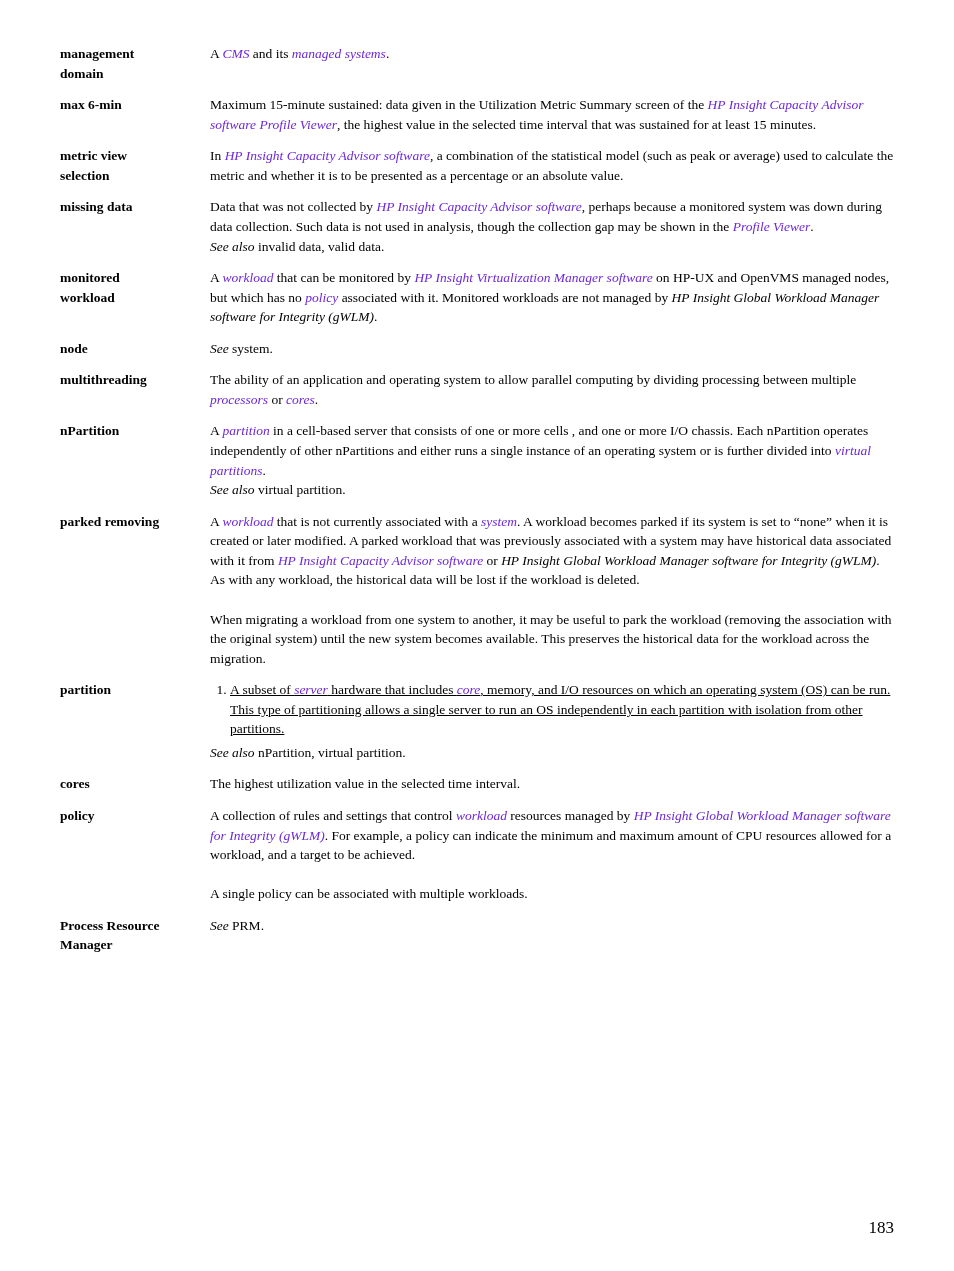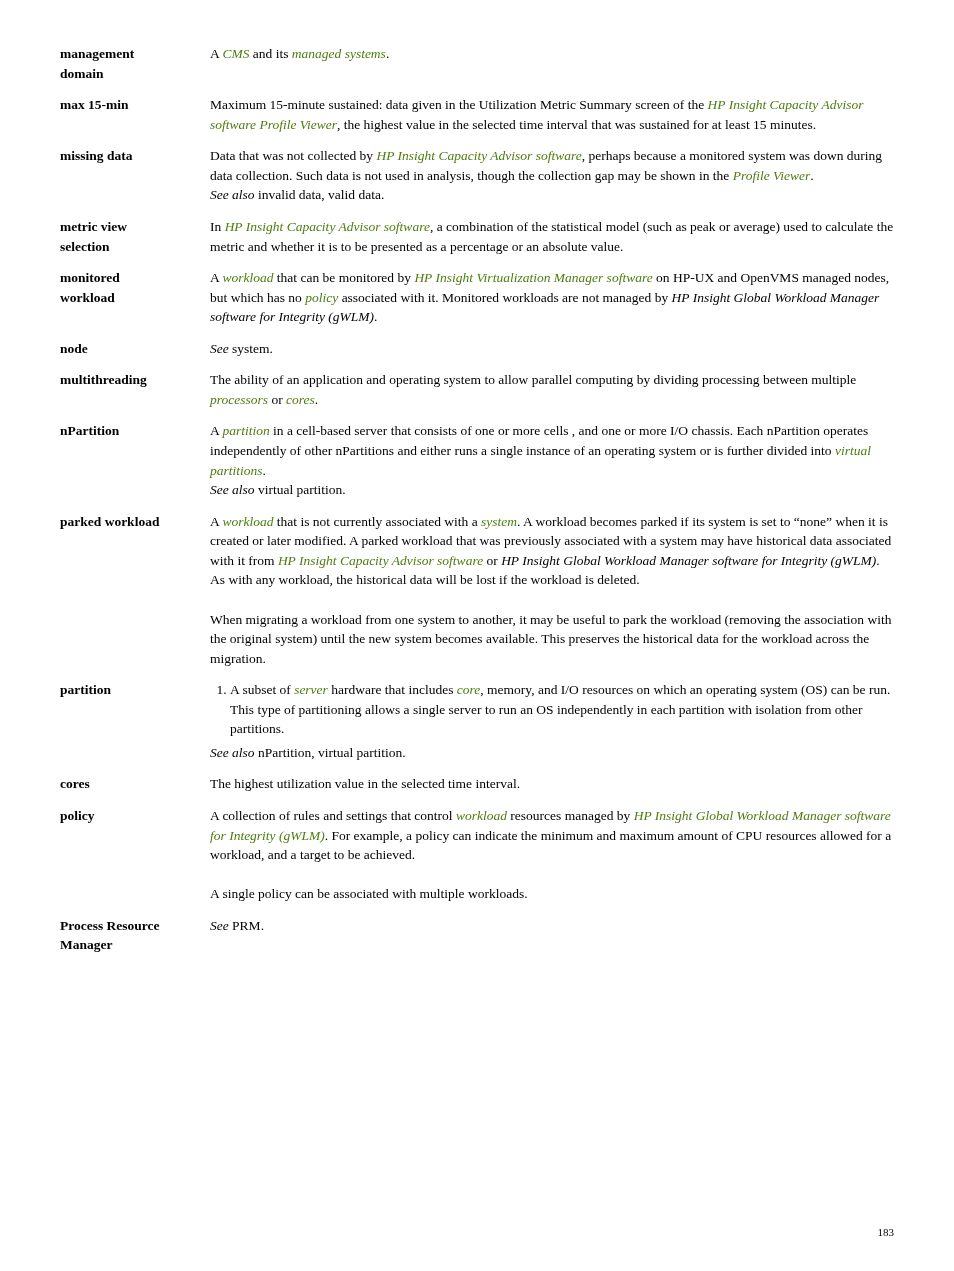--- a/index.html
+++ b/index.html
@@ -25,76 +25,77 @@
     .glossary-table td.term {
       font-weight: bold;
       width: 150px;
       padding-right: 20px;
       white-space: nowrap;
     }
     .glossary-table td.def {
       width: calc(100% - 150px);
     }
     a, .link {
-      color: #4d7c0f;
+      color: #6d28d9;
       text-decoration: none;
     }
     .page-number {
       position: fixed;
       bottom: 30px;
       right: 60px;
-      font-size: 11px;
+      font-size: 17px;
     }
     ol {
       margin-left: 20px;
       padding-left: 0;
     }
     ol li {
       margin-bottom: 4px;
+      text-decoration: underline;
     }
   </style>
 </head>
 <body>
 
 <table class="glossary-table">
   <tbody id="glossary-body">
       <tr>
         <td class="term">management<br>domain</td>
         <td class="def">A <a class="link" href="#"><em>CMS</em></a> and its <a class="link" href="#"><em>managed systems</em></a>.</td>
       </tr>
       <tr>
-        <td class="term">max 15-min</td>
+        <td class="term">max 6-min</td>
         <td class="def">Maximum 15-minute sustained: data given in the Utilization Metric Summary screen of the <a class="link" href="#"><em>HP Insight Capacity Advisor software Profile Viewer</em></a>, the highest value in the selected time interval that was sustained for at least 15 minutes.</td>
+      </tr>
+      <tr>
+        <td class="term">metric view<br>selection</td>
+        <td class="def">In <a class="link" href="#"><em>HP Insight Capacity Advisor software</em></a>, a combination of the statistical model (such as peak or average) used to calculate the metric and whether it is to be presented as a percentage or an absolute value.</td>
       </tr>
       <tr>
         <td class="term">missing data</td>
         <td class="def">Data that was not collected by <a class="link" href="#"><em>HP Insight Capacity Advisor software</em></a>, perhaps because a monitored system was down during data collection. Such data is not used in analysis, though the collection gap may be shown in the <a class="link" href="#"><em>Profile Viewer</em></a>.<br><em>See also</em> invalid data, valid data.</td>
-      </tr>
-      <tr>
-        <td class="term">metric view<br>selection</td>
-        <td class="def">In <a class="link" href="#"><em>HP Insight Capacity Advisor software</em></a>, a combination of the statistical model (such as peak or average) used to calculate the metric and whether it is to be presented as a percentage or an absolute value.</td>
       </tr>
       <tr>
         <td class="term">monitored<br>workload</td>
         <td class="def">A <a class="link" href="#"><em>workload</em></a> that can be monitored by <a class="link" href="#"><em>HP Insight Virtualization Manager software</em></a> on HP-UX and OpenVMS managed nodes, but which has no <a class="link" href="#"><em>policy</em></a> associated with it. Monitored workloads are not managed by <em>HP Insight Global Workload Manager software for Integrity (gWLM)</em>.</td>
       </tr>
       <tr>
         <td class="term">node</td>
         <td class="def"><em>See</em> system.</td>
       </tr>
       <tr>
         <td class="term">multithreading</td>
         <td class="def">The ability of an application and operating system to allow parallel computing by dividing processing between multiple <a class="link" href="#"><em>processors</em></a> or <a class="link" href="#"><em>cores</em></a>.</td>
       </tr>
       <tr>
         <td class="term">nPartition</td>
         <td class="def">A <a class="link" href="#"><em>partition</em></a> in a cell-based server that consists of one or more cells , and one or more I/O chassis. Each nPartition operates independently of other nPartitions and either runs a single instance of an operating system or is further divided into <a class="link" href="#"><em>virtual partitions</em></a>.<br><em>See also</em> virtual partition.</td>
       </tr>
       <tr>
-        <td class="term">parked workload</td>
+        <td class="term">parked removing</td>
         <td class="def">A <a class="link" href="#"><em>workload</em></a> that is not currently associated with a <a class="link" href="#"><em>system</em></a>. A workload becomes parked if its system is set to “none” when it is created or later modified. A parked workload that was previously associated with a system may have historical data associated with it from <a class="link" href="#"><em>HP Insight Capacity Advisor software</em></a> or <em>HP Insight Global Workload Manager software for Integrity (gWLM)</em>. As with any workload, the historical data will be lost if the workload is deleted.<br><br>When migrating a workload from one system to another, it may be useful to park the workload (removing the association with the original system) until the new system becomes available. This preserves the historical data for the workload across the migration.</td>
       </tr>
       <tr>
         <td class="term">partition</td>
         <td class="def"><ol>
             <li>A subset of <a class="link" href="#"><em>server</em></a> hardware that includes <a class="link" href="#"><em>core</em></a>, memory, and I/O resources on which an operating system (OS) can be run. This type of partitioning allows a single server to run an OS independently in each partition with isolation from other partitions.</li>
           </ol><em>See also</em> nPartition, virtual partition.</td>
       </tr>
       <tr>
         <td class="term">cores</td>

